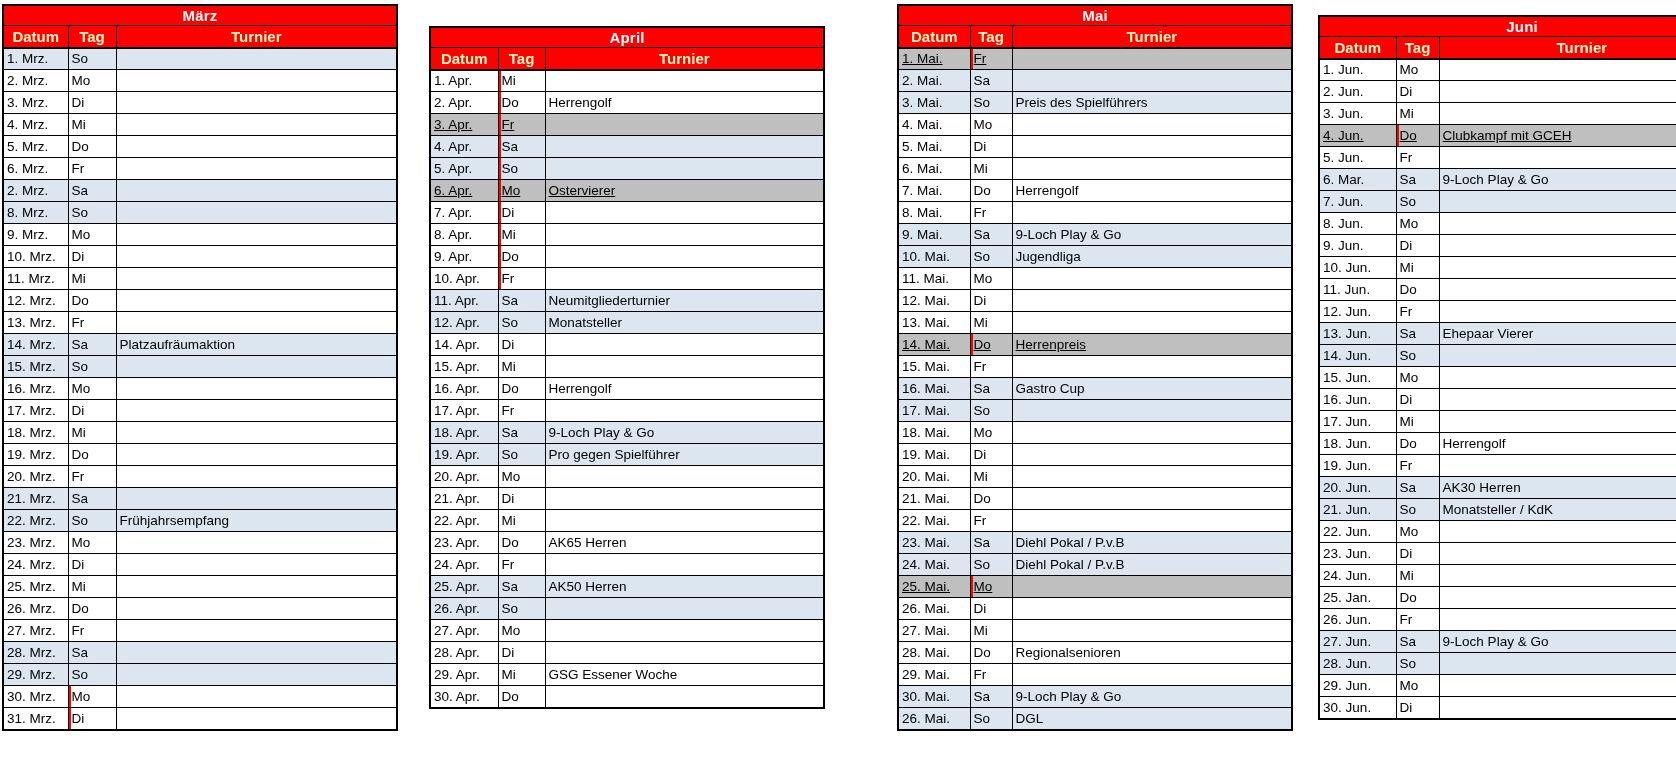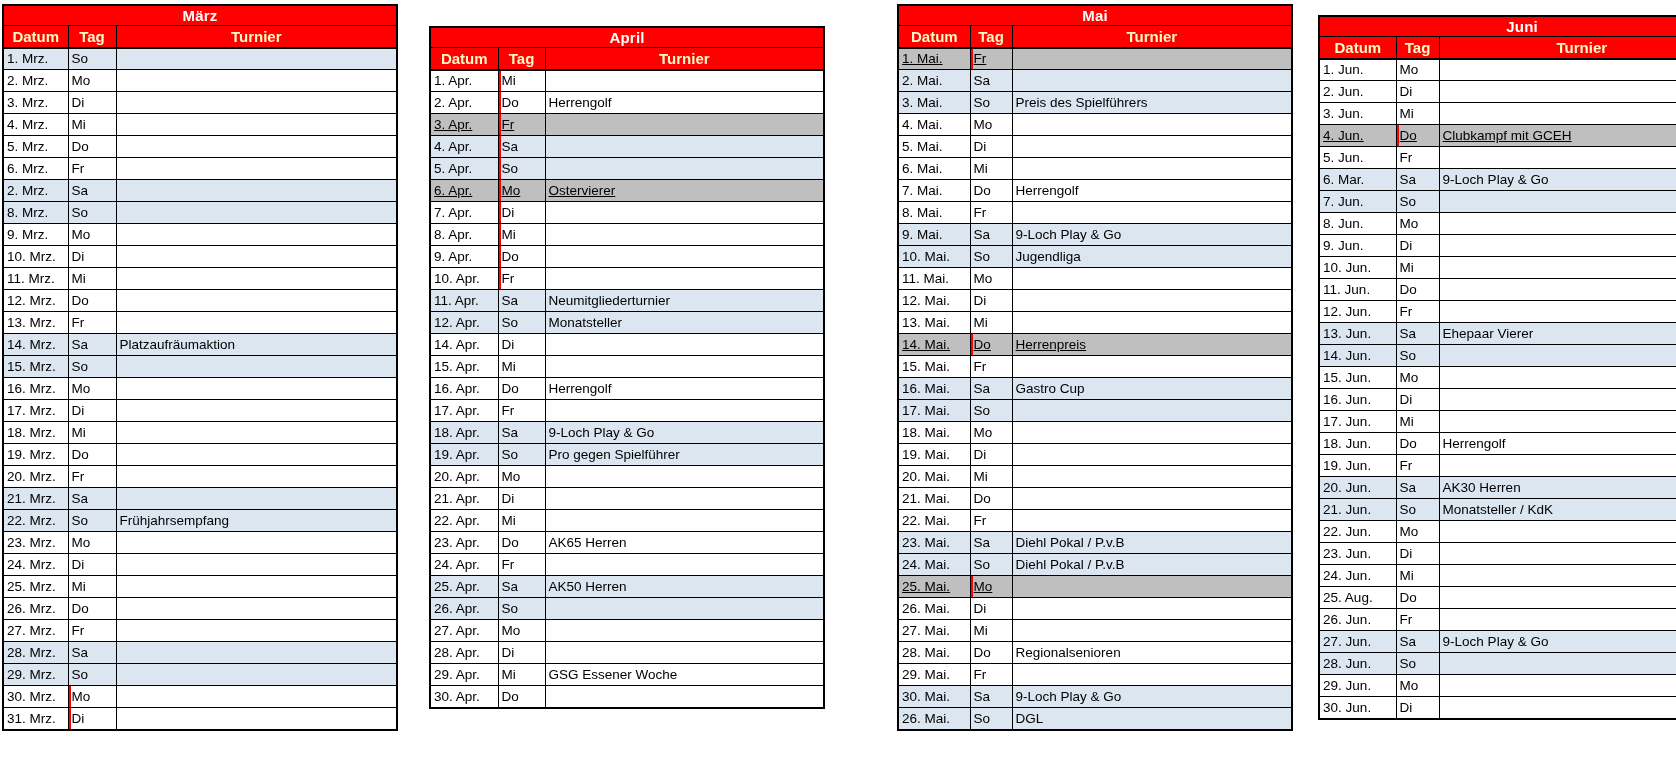--- a/index.html
+++ b/index.html
@@ -737,21 +737,21 @@
             <td class="c-datum">23. Jun.</td>
             <td class="c-tag"><span class="tag-text">Di</span></td>
             <td class="c-turnier"></td>
           </tr>
           <tr class="day">
             <td class="c-datum">24. Jun.</td>
             <td class="c-tag"><span class="tag-text">Mi</span></td>
             <td class="c-turnier"></td>
           </tr>
           <tr class="day">
-            <td class="c-datum">25. Aug.</td>
+            <td class="c-datum">25. Jan.</td>
             <td class="c-tag"><span class="tag-text">Do</span></td>
             <td class="c-turnier"></td>
           </tr>
           <tr class="day">
             <td class="c-datum">26. Jun.</td>
             <td class="c-tag"><span class="tag-text">Fr</span></td>
             <td class="c-turnier"></td>
           </tr>
           <tr class="day weekend">
             <td class="c-datum">27. Jun.</td>

